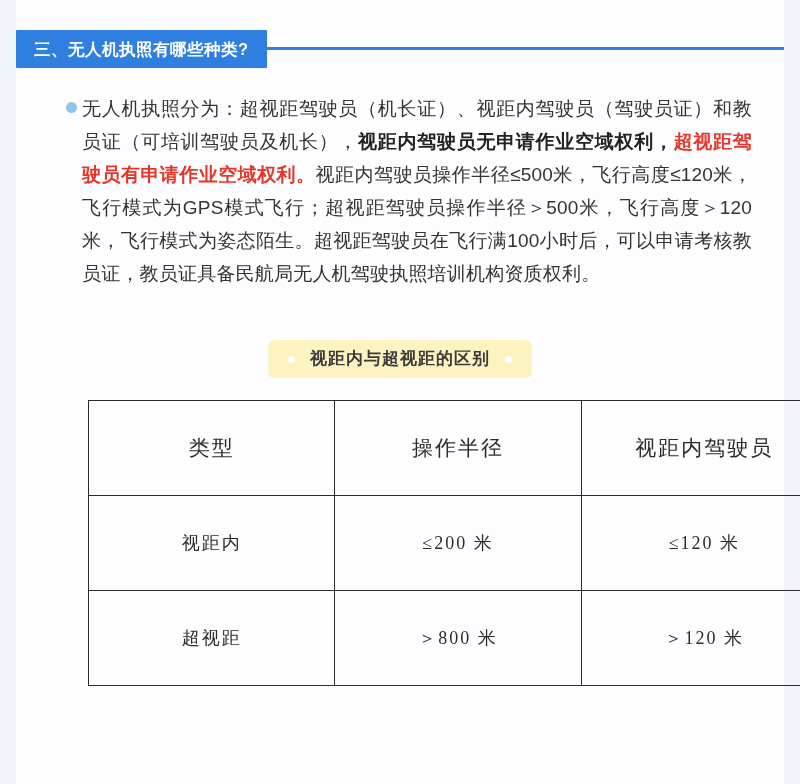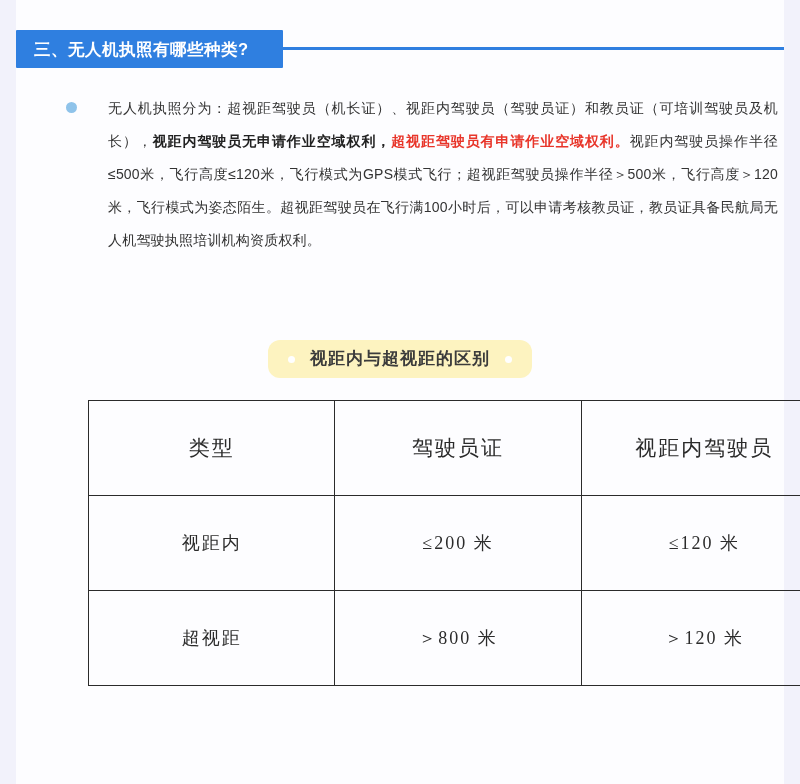--- a/index.html
+++ b/index.html
@@ -56,21 +56,21 @@
     top: 17px;
     width: 768px;
     height: 3px;
     background: #2f7fe0;
   }
   .heading-box {
     position: absolute;
     left: 0px;
     top: 0px;
     height: 38px;
-    padding: 0 34px 0 18px;
+    padding: 0 18px 0 18px;
     background: #2f7fe0;
     color: #ffffff;
     font-size: 16.5px;
     font-weight: bold;
     line-height: 38px;
     letter-spacing: 0.5px;
     white-space: nowrap;
     border-radius: 1px;
   }
 
@@ -84,44 +84,44 @@
   .bullet {
     position: absolute;
     left: 26px;
     top: 10px;
     width: 11px;
     height: 11px;
     border-radius: 50%;
     background: #8fc3ea;
   }
   .para {
-    margin-left: 68px;
+    margin-left: 42px;
     width: 670px;
-    font-size: 14px;
+    font-size: 19px;
     line-height: 33px;
     color: #333333;
     text-align: justify;
     letter-spacing: 0.2px;
   }
   .b-dark { font-weight: bold; color: #222222; }
   .b-red  { font-weight: bold; color: #e8352a; }
 
   
   .pill-wrap {
     position: absolute;
     left: 0;
     top: 340px;
     width: 768px;
     text-align: center;
   }
   .pill {
     display: inline-block;
     position: relative;
     background: #fdf3c0;
-    border-radius: 12px;
+    border-radius: 6px;
     padding: 7px 42px 8px 42px;
     font-size: 17px;
     font-weight: bold;
     color: #3b3b3b;
     letter-spacing: 1px;
   }
   .pill-dot {
     position: absolute;
     top: 50%;
     margin-top: -3.5px;
@@ -188,21 +188,21 @@
         <span>视距内与超视距的区别</span>
         <span class="pill-dot right"></span>
       </span>
     </div>
 
     <div class="table-wrap">
       <table class="cmp">
         <thead>
           <tr>
             <td>类型</td>
-            <td>驾驶员证</td>
+            <td>操作半径</td>
             <td>视距内驾驶员</td>
           </tr>
         </thead>
         <tbody>
           <tr>
             <td>视距内</td>
             <td>≤200 米</td>
             <td>≤120 米</td>
           </tr>
           <tr>

